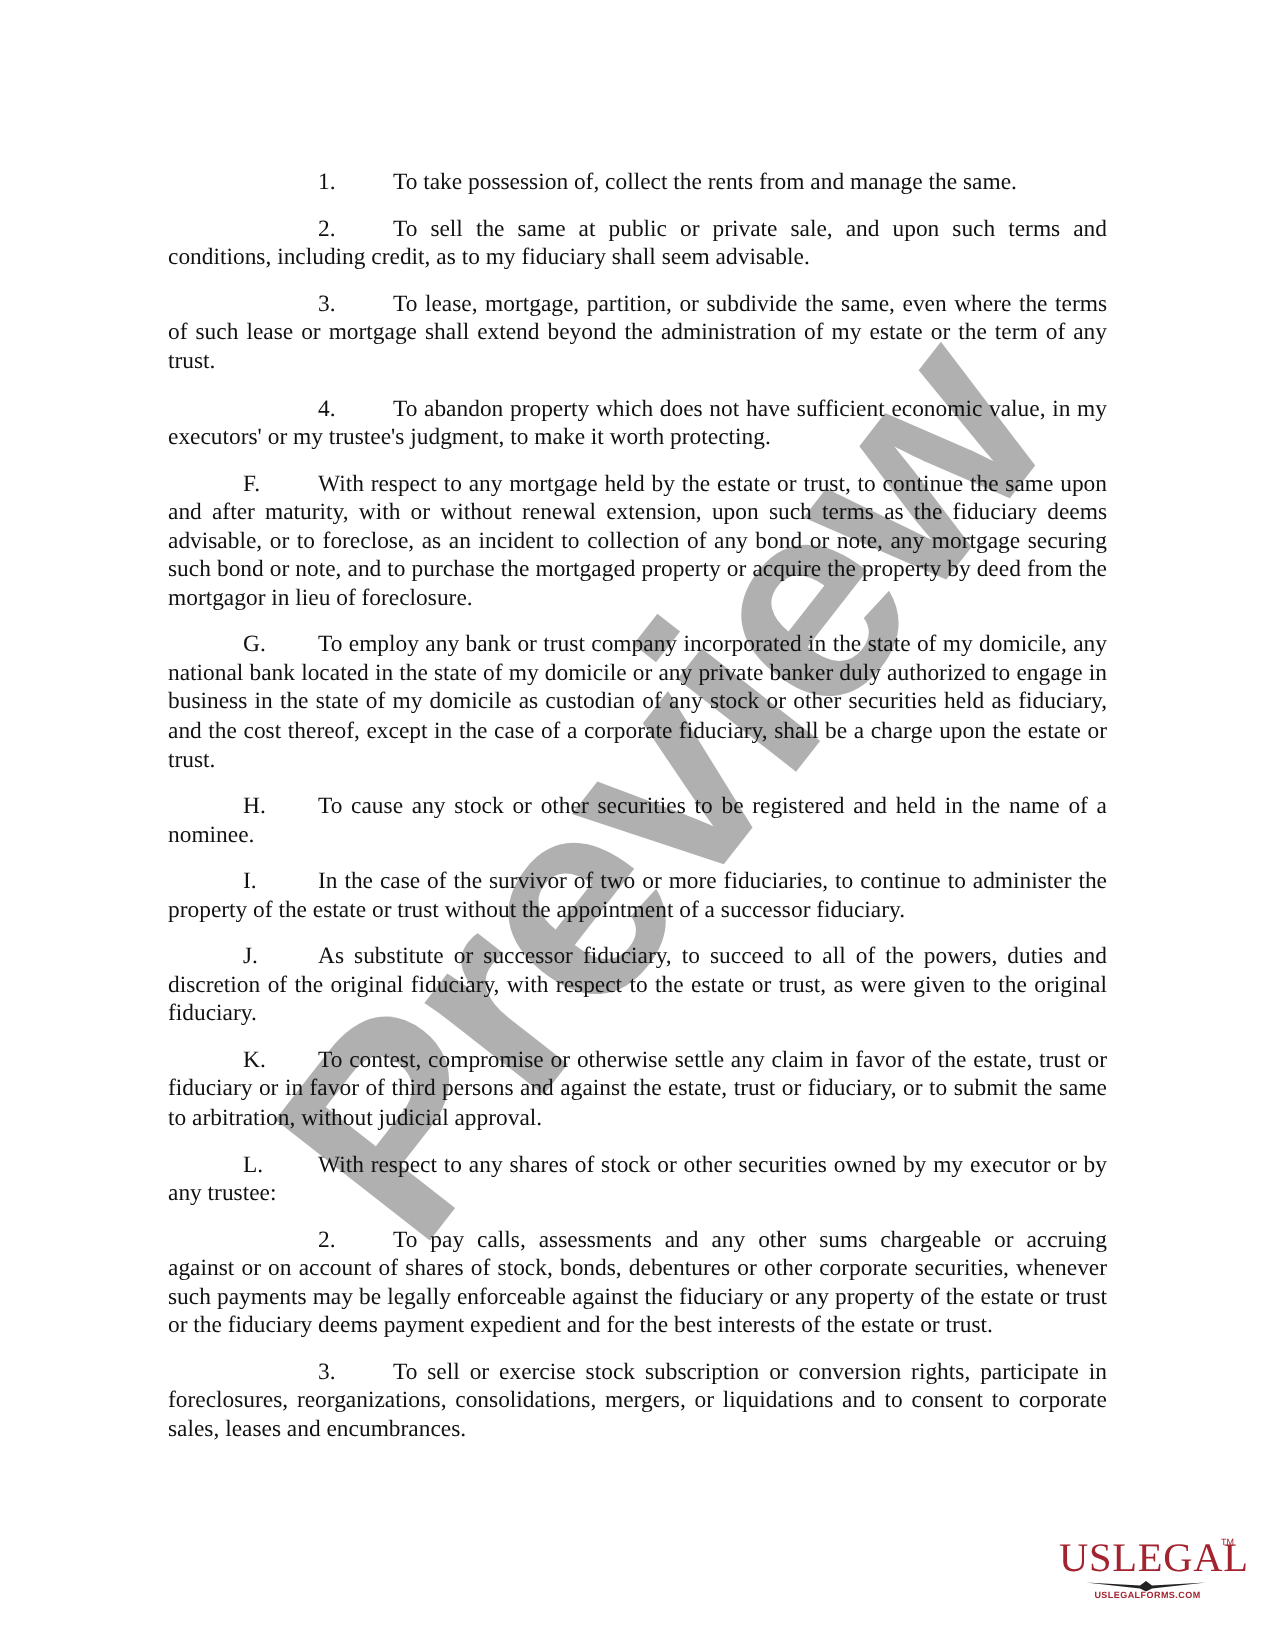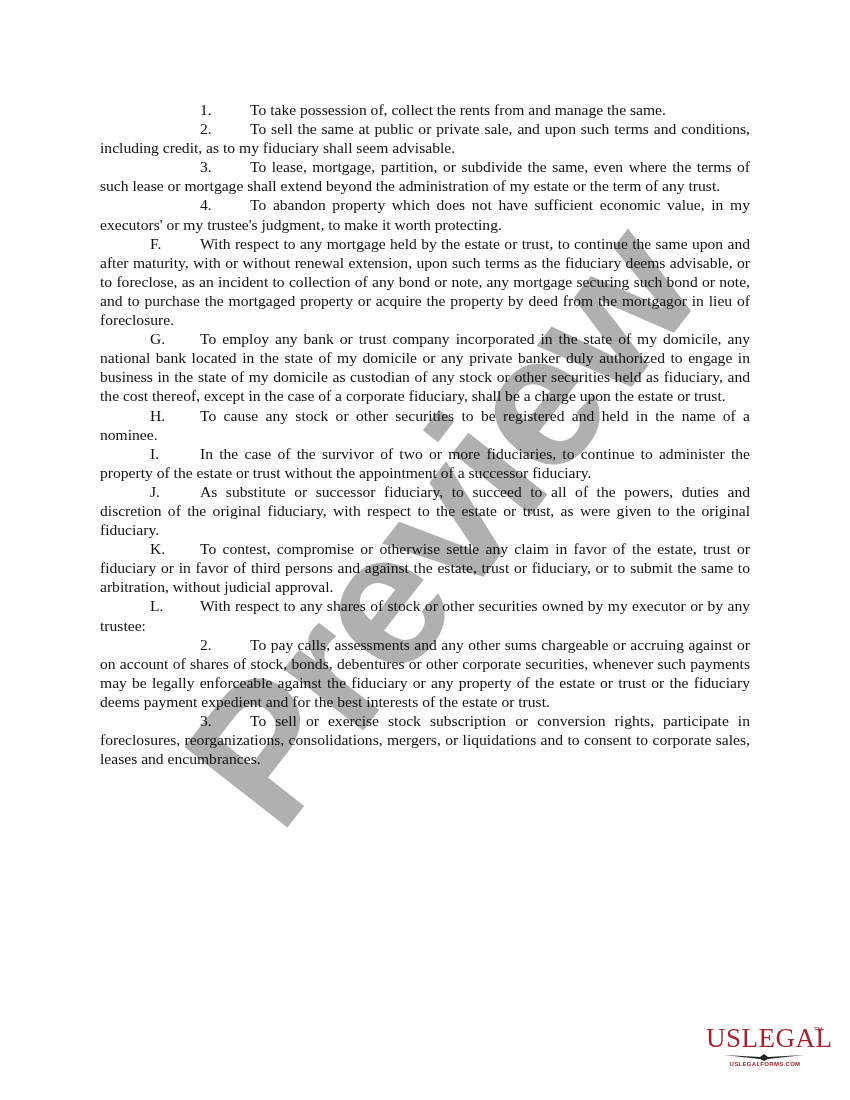--- a/index.html
+++ b/index.html
@@ -2,21 +2,21 @@
 <html><head>
 <meta charset="utf-8">
 <style>
   html, body { margin: 0; padding: 0; background: #ffffff; }
   body { width: 850px; height: 1100px; position: relative; overflow: hidden; }
   .page {
     position: absolute; left: 100px; top: 100px; width: 650px;
     font-family: "Liberation Serif", serif; font-size: 15.6px; line-height: 19.1px;
     color: #111111; text-align: justify;
   }
-  .para { margin: 0; position: relative; font-family: Liberation Serif, serif; }
+  .para { margin: 12px; position: relative; font-family: Liberation Serif, serif; }
   .sub { text-indent: 100px; }
   .main { text-indent: 50px; }
   .marker { display: inline-block; width: 50px; text-indent: 0; }
   .watermark {
     position: absolute; left: 60px; top: 500px; width: 760px; text-align: center;
     font-family: "Liberation Sans", sans-serif; font-weight: bold; font-size: 190px;
     color: rgba(128,128,128,0.62); transform: rotate(-52deg); transform-origin: center center;
     letter-spacing: -4px; pointer-events: none; line-height: 1;
     top: 430px;
   }

